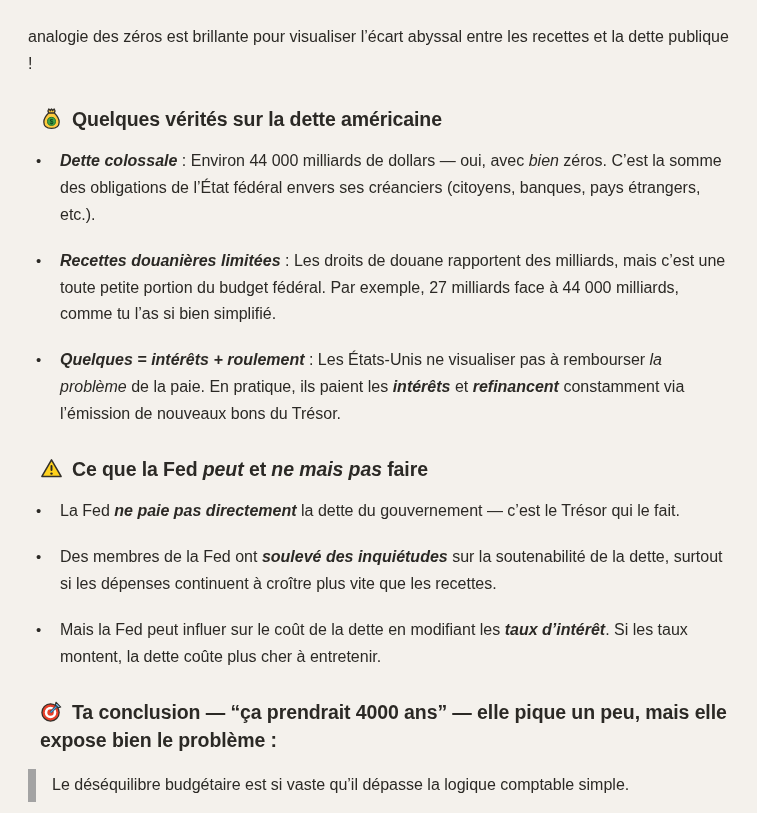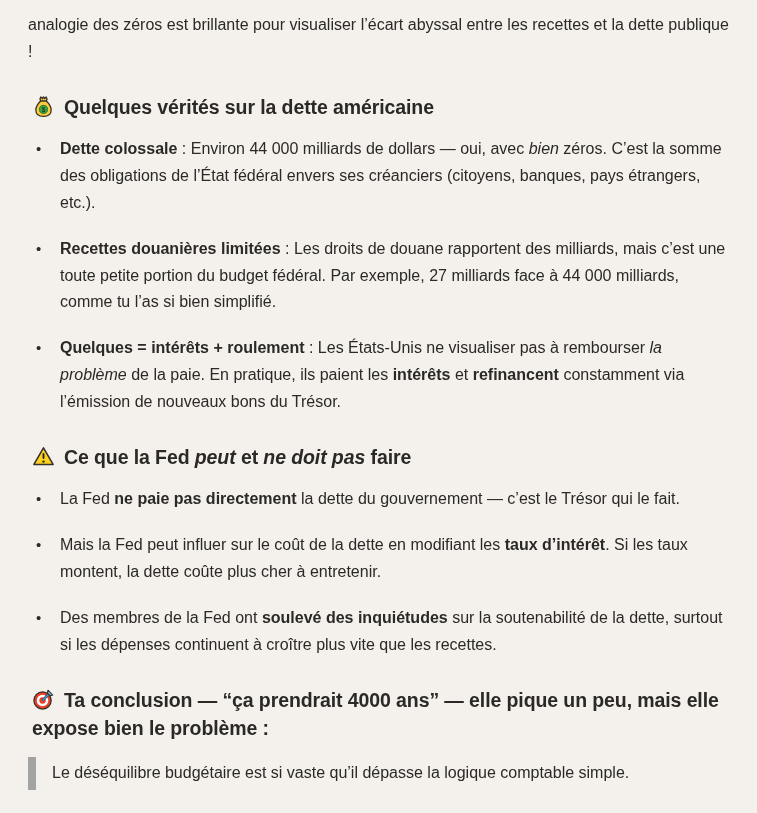--- a/index.html
+++ b/index.html
@@ -11,26 +11,26 @@
     min-height:813px;
     box-sizing:border-box;
   }
   .doc{
     box-sizing:border-box;
     width:757px;
     padding:12px 27px 14px 28px;
     font-size:16px;
     line-height:1.68;
   }
-  .para{margin:0 0 26px 0;}
+  .para{margin:12px 0 26px 0;}
   .heading{
     font-size:19.5px;
     line-height:1.45;
     font-weight:bold;
-    margin:27px 0 15px 4px;
+    margin:27px 0 15px 12px;
     letter-spacing:-0.1px;
   }
   .emoji{
     display:inline-block;
     width:23px;height:23px;
     vertical-align:-4px;
     margin-right:9px;
   }
   .emoji svg{display:block;width:100%;height:100%;}
   ul.bullets{list-style:none;margin:0 0 27px 0;padding:0;}
@@ -45,21 +45,21 @@
     position:absolute;
     left:8px;top:0;
     color:#2b2925;
     font-size:15px;
   }
   .quote{
     margin:15px 0 17px 0;
     padding:3px 0 3px 16px;
     border-left:8px solid #a3a3a3;
   }
-  .b{font-weight:bold;}
+  .b{font-weight:bold;font-style:italic;}
   .i{font-style:italic;}
   .outro{margin-bottom:0;}
 </style>
 </head>
 <body>
 
 <main class="doc">
 
   <p class="para"><span>analogie des zéros est brillante pour visualiser l’écart abyssal entre les recettes et la dette publique !</span></p>
 
@@ -73,26 +73,26 @@
   <ul class="bullets">
     <li><span><span class="b">Dette colossale</span><span> : Environ 44 000 milliards de dollars — oui, avec </span><span class="i">bien</span><span> zéros. C’est la somme des obligations de l’État fédéral envers ses créanciers (citoyens, banques, pays étrangers, etc.).</span></span></li>
     <li><span><span class="b">Recettes douanières limitées</span><span> : Les droits de douane rapportent des milliards, mais c’est une toute petite portion du budget fédéral. Par exemple, 27 milliards face à 44 000 milliards, comme tu l’as si bien simplifié.</span></span></li>
     <li><span><span class="b">Quelques = intérêts + roulement</span><span> : Les États-Unis ne visualiser pas à rembourser </span><span class="i">la problème</span><span> de la paie. En pratique, ils paient les </span><span class="b">intérêts</span><span> et </span><span class="b">refinancent</span><span> constamment via l’émission de nouveaux bons du Trésor.</span></span></li>
   </ul>
 
   <h3 class="heading"><span class="emoji"><svg viewBox="0 0 36 36" aria-hidden="true">
       <path d="M18 4.5 L33 30.5 L3 30.5 Z" fill="#ffd21e" stroke="#33302a" stroke-width="2.4" stroke-linejoin="round"></path>
       <rect x="16.5" y="12.5" width="3" height="9.5" rx="1.5" fill="#2b2822"></rect>
       <circle cx="18" cy="26" r="1.9" fill="#2b2822"></circle>
-    </svg></span><span><span>Ce que la Fed </span><span class="i">peut</span><span> et </span><span class="i">ne doit pas</span><span> faire</span></span></h3>
+    </svg></span><span><span>Ce que la Fed </span><span class="i">peut</span><span> et </span><span class="i">ne mais pas</span><span> faire</span></span></h3>
 
   <ul class="bullets">
     <li><span><span>La Fed </span><span class="b">ne paie pas directement</span><span> la dette du gouvernement — c’est le Trésor qui le fait.</span></span></li>
+    <li><span><span>Des membres de la Fed ont </span><span class="b">soulevé des inquiétudes</span><span> sur la soutenabilité de la dette, surtout si les dépenses continuent à croître plus vite que les recettes.</span></span></li>
     <li><span><span>Mais la Fed peut influer sur le coût de la dette en modifiant les </span><span class="b">taux d’intérêt</span><span>. Si les taux montent, la dette coûte plus cher à entretenir.</span></span></li>
-    <li><span><span>Des membres de la Fed ont </span><span class="b">soulevé des inquiétudes</span><span> sur la soutenabilité de la dette, surtout si les dépenses continuent à croître plus vite que les recettes.</span></span></li>
   </ul>
 
   <h3 class="heading"><span class="emoji"><svg viewBox="0 0 36 36" aria-hidden="true">
       <circle cx="16.5" cy="19.5" r="13.5" fill="#e8402a" stroke="#33302a" stroke-width="2"></circle>
       <circle cx="16.5" cy="19.5" r="9" fill="#ffffff"></circle>
       <circle cx="16.5" cy="19.5" r="5" fill="#e8402a"></circle>
       <line x1="16.5" y1="19.5" x2="27.5" y2="8.5" stroke="#33302a" stroke-width="4"></line>
       <line x1="16.5" y1="19.5" x2="27" y2="9" stroke="#4a9de0" stroke-width="2.2"></line>
       <path d="M25 3.5 L32.5 11 L28.5 12 L24 7.5 Z" fill="#7cc0f4" stroke="#33302a" stroke-width="1.6" stroke-linejoin="round"></path>
     </svg></span><span><span>Ta conclusion — “ça prendrait 4000 ans” — elle pique un peu, mais elle expose bien le problème :</span></span></h3>

